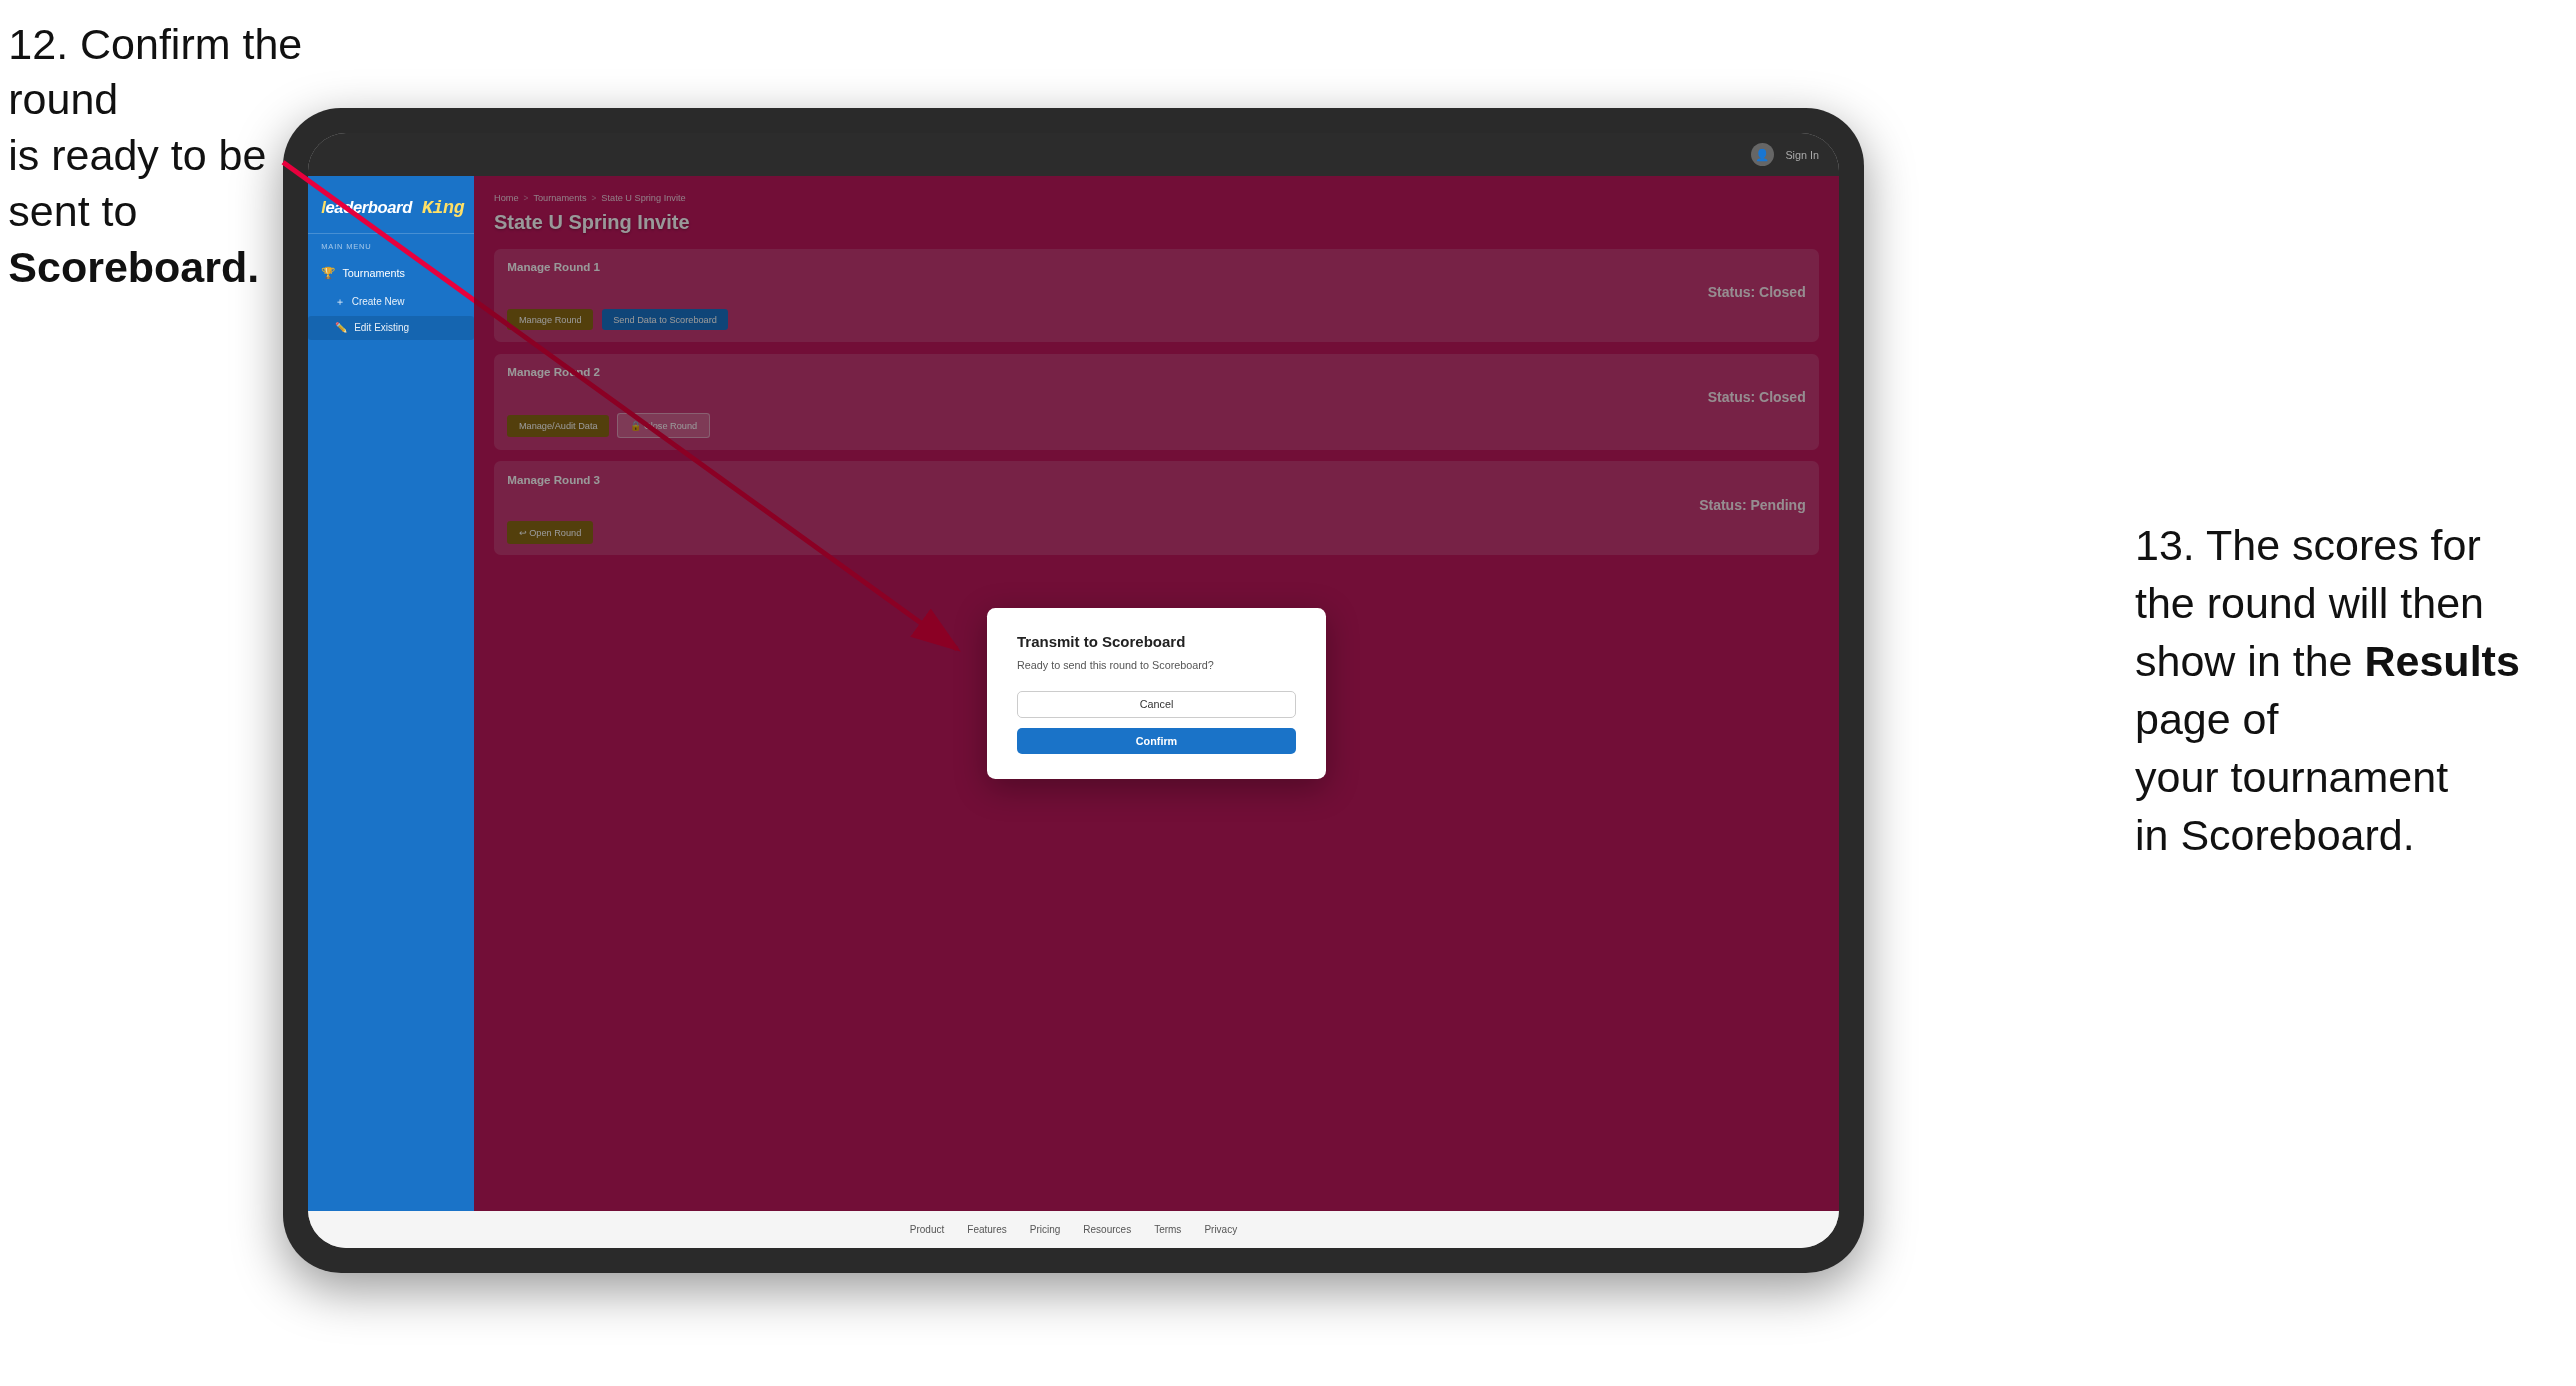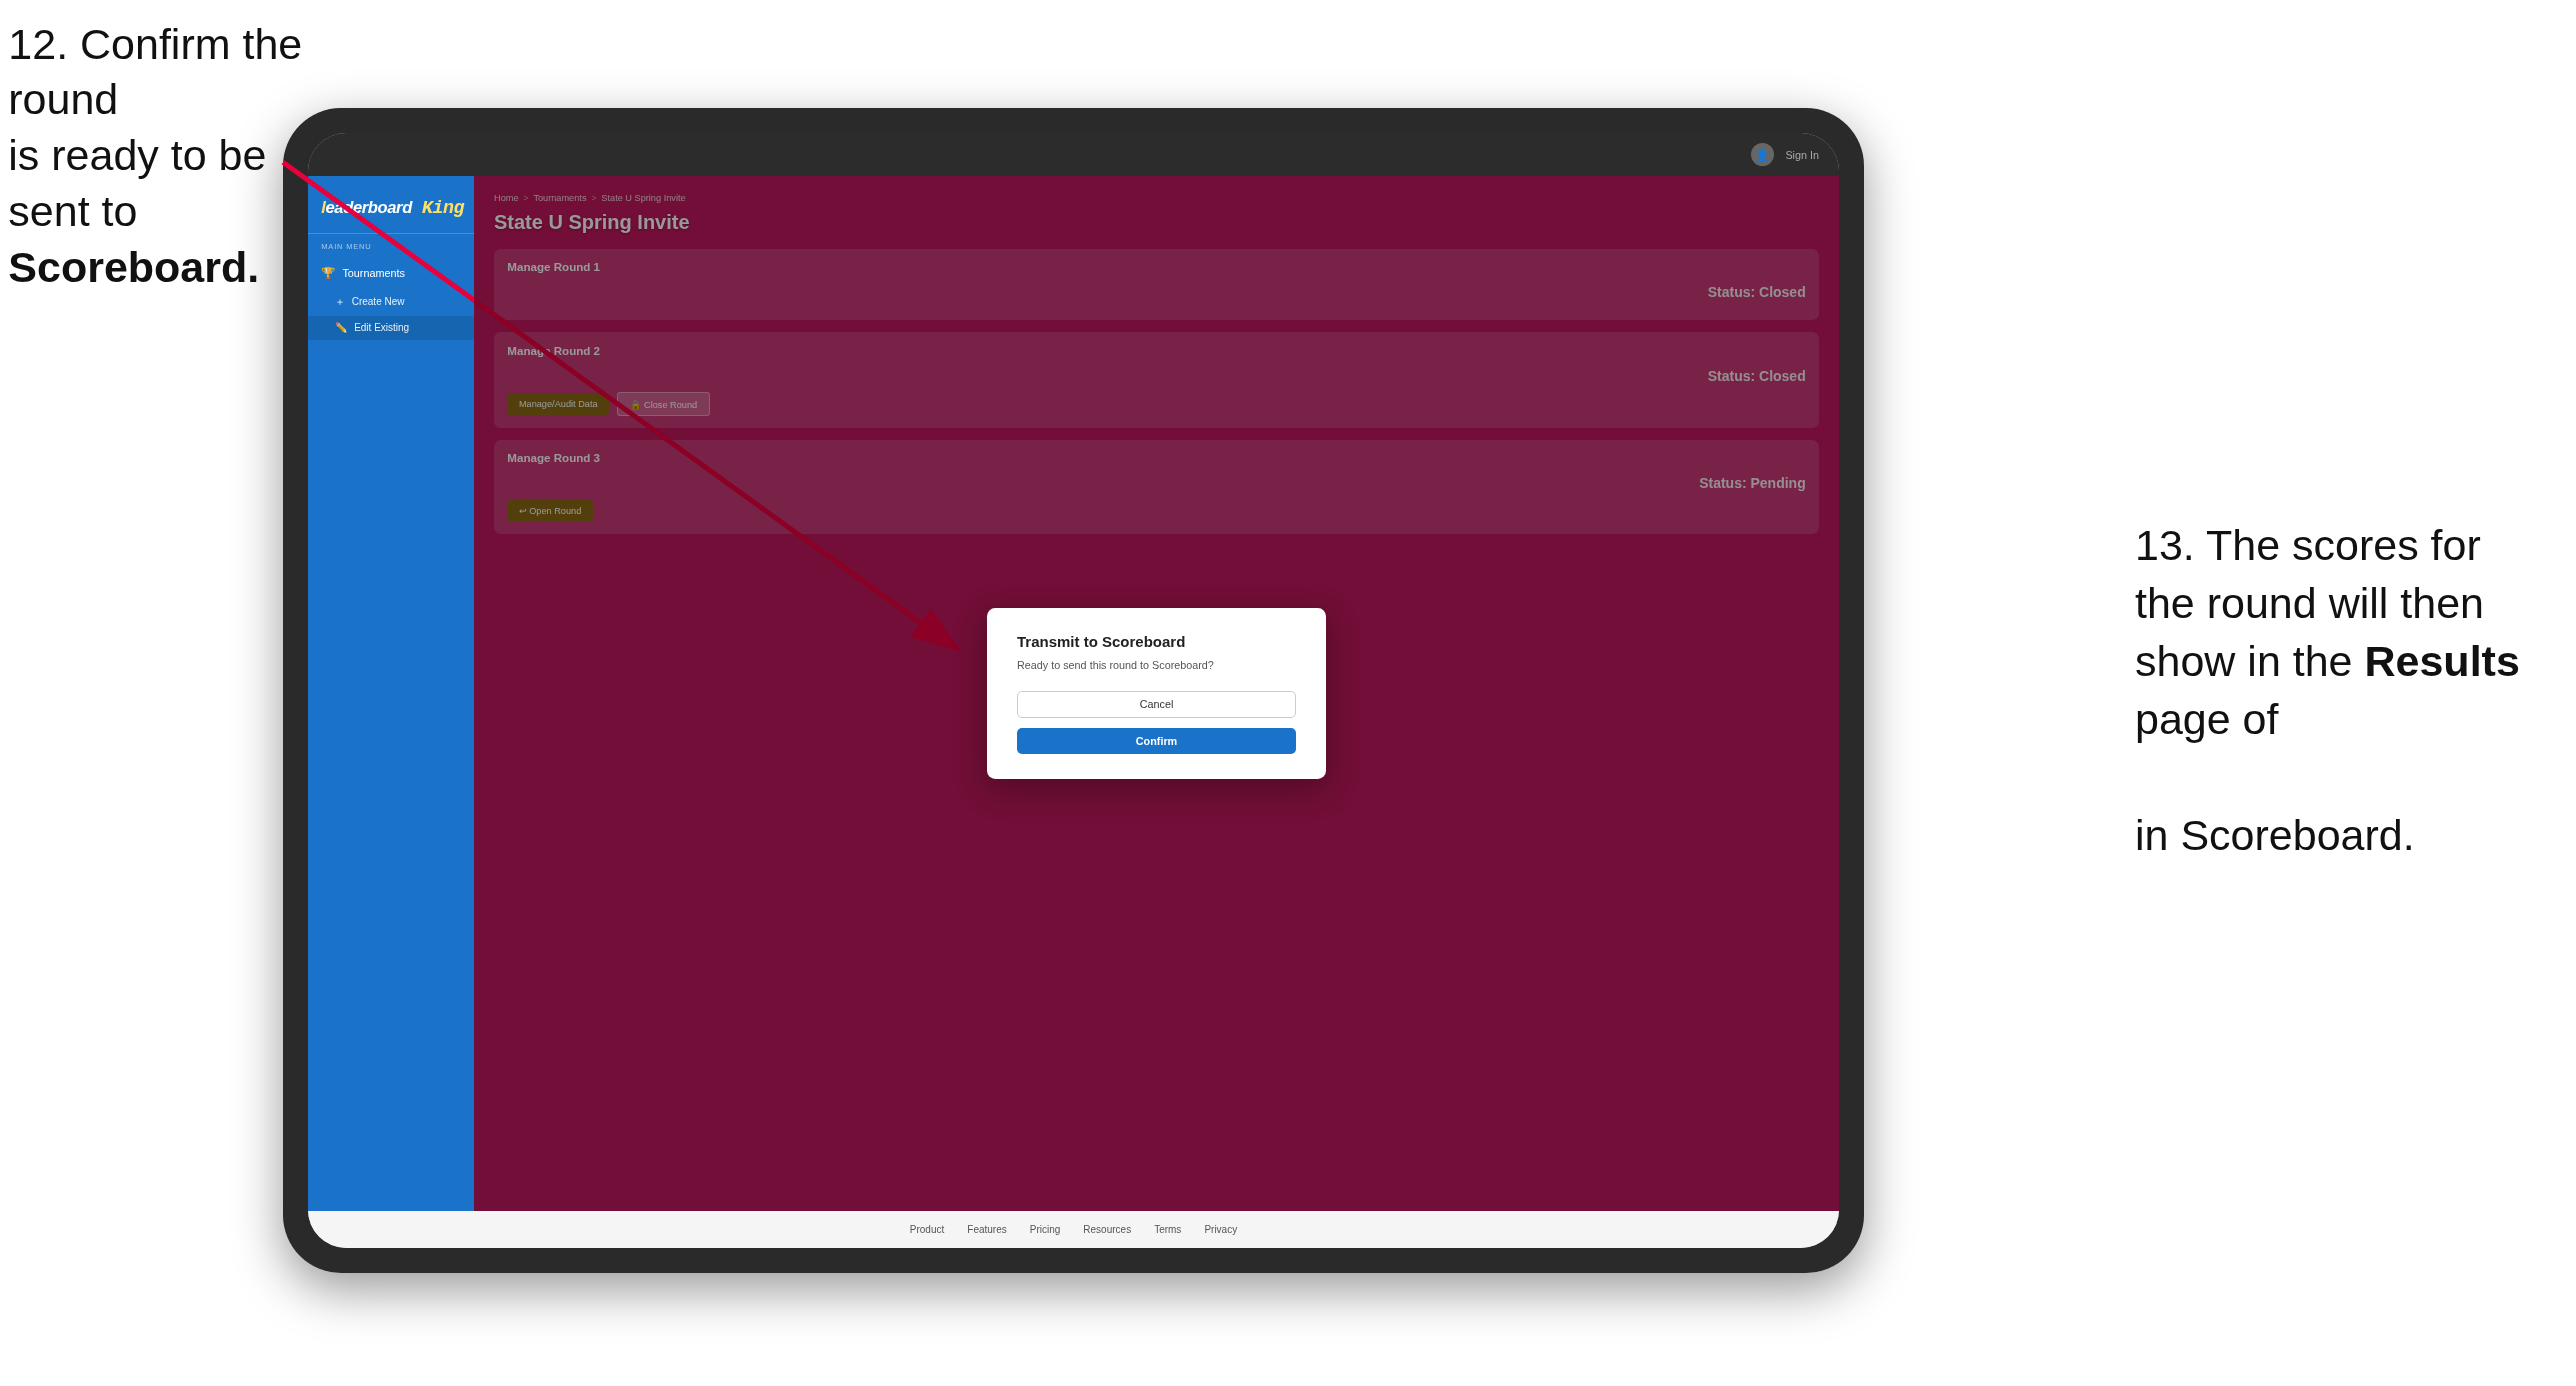--- a/index.html
+++ b/index.html
@@ -346,21 +346,21 @@
   <span>is ready to be sent to</span><br>
   <span class="bold">Scoreboard.</span>
 </div>
 
 <div class="annotation-right">
   <span>13. The scores for</span><br>
   <span>the round will then</span><br>
   <span>show in the</span>
   <span class="bold">Results</span>
   <span>page of</span><br>
-  <br>
+  <span>your tournament</span><br>
   <span>in Scoreboard.</span>
 </div>
 
 <svg class="arrow-svg" viewBox="0 0 3096 1666" xmlns="http://www.w3.org/2000/svg">
 
   <defs>
     <marker id="arrowhead" markerWidth="10" markerHeight="7" refX="9" refY="3.5" orient="auto">
       <polygon points="0 0, 10 3.5, 0 7" fill="#e8003d"></polygon>
     </marker>
   </defs>
@@ -408,20 +408,24 @@
           <span class="breadcrumb-sep">&gt;</span>
           <span>State U Spring Invite</span>
         </div>
 
         <div class="page-title">State U Spring Invite</div>
 
         <div class="round-card">
           <div class="round-header">
             <span class="round-title">Manage Round 1</span>
             <span class="round-status">Status: Closed</span>
+          </div>
+          <div class="round-actions">
+            <button class="btn-brown">Manage Round</button>
+            <button class="btn-blue-outline">Send Data to Scoreboard</button>
           </div>
         </div>
 
         <div class="round-card">
           <div class="round-header">
             <span class="round-title">Manage Round 2</span>
             <span class="round-status">Status: Closed</span>
           </div>
           <div class="round-actions">
             <button class="btn-brown">Manage/Audit Data</button>

